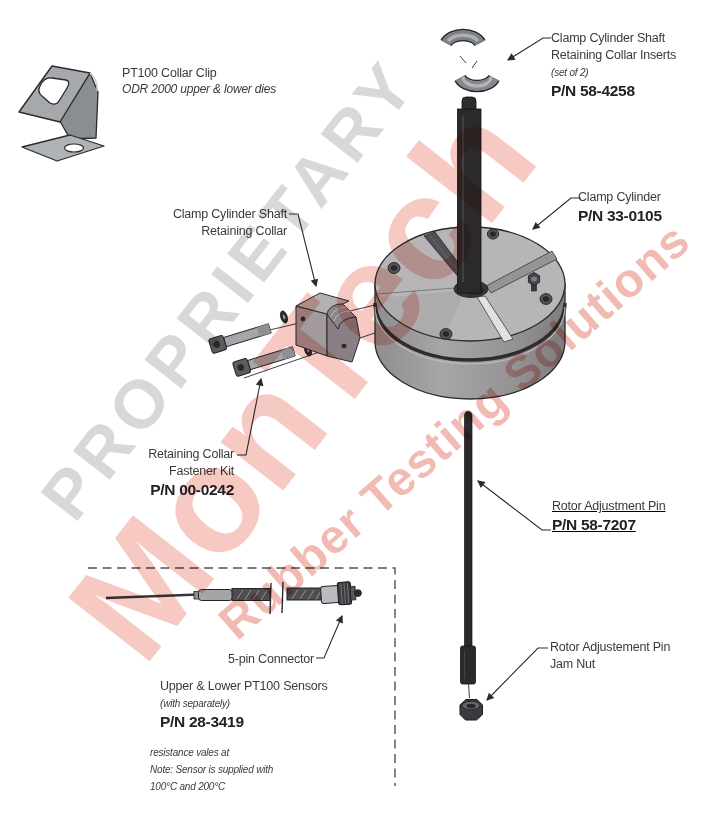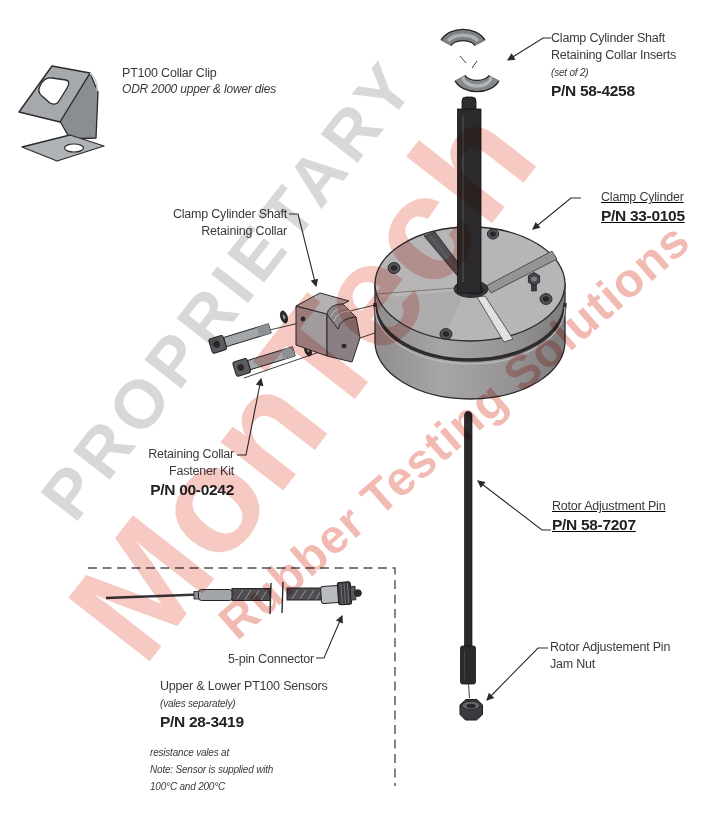--- a/index.html
+++ b/index.html
@@ -204,21 +204,21 @@
       <div class="it">ODR 2000 upper &amp; lower dies</div>
     </div>
 
     <div class="lbl" style="left:551px;top:30px;">
       <div class="t">Clamp Cylinder Shaft</div>
       <div class="t">Retaining Collar Inserts</div>
       <div class="it2">(set of 2)</div>
       <div class="pn">P/N 58-4258</div>
     </div>
 
-    <div class="lbl" style="left:601px;top:189px;text-decoration:underline;">
+    <div class="lbl" style="left:578px;top:189px;">
       <div class="t">Clamp Cylinder</div>
       <div class="pn">P/N 33-0105</div>
     </div>
 
     <div class="lbl right" style="left:147px;top:206px;width:140px;">
       <div class="t">Clamp Cylinder Shaft</div>
       <div class="t">Retaining Collar</div>
     </div>
 
     <div class="lbl right" style="left:94px;top:446px;width:140px;">
@@ -236,21 +236,21 @@
       <div class="t">Rotor Adjustement Pin</div>
       <div class="t">Jam Nut</div>
     </div>
 
     <div class="lbl" style="left:228px;top:651px;">
       <div class="t">5-pin Connector</div>
     </div>
 
     <div class="lbl center" style="left:160px;top:678px;width:186px;">
       <div class="t">Upper &amp; Lower PT100 Sensors</div>
-      <div class="it2">(vales separately)</div>
+      <div class="it2">(with separately)</div>
       <div class="pn">P/N 28-3419</div>
     </div>
 
     <div class="lbl center" style="left:150px;top:744px;width:186px;">
       <div class="it2">resistance vales at</div>
       <div class="it2">Note: Sensor is supplied with</div>
       <div class="it2">100°C and 200°C</div>
     </div>
   </div>
 

